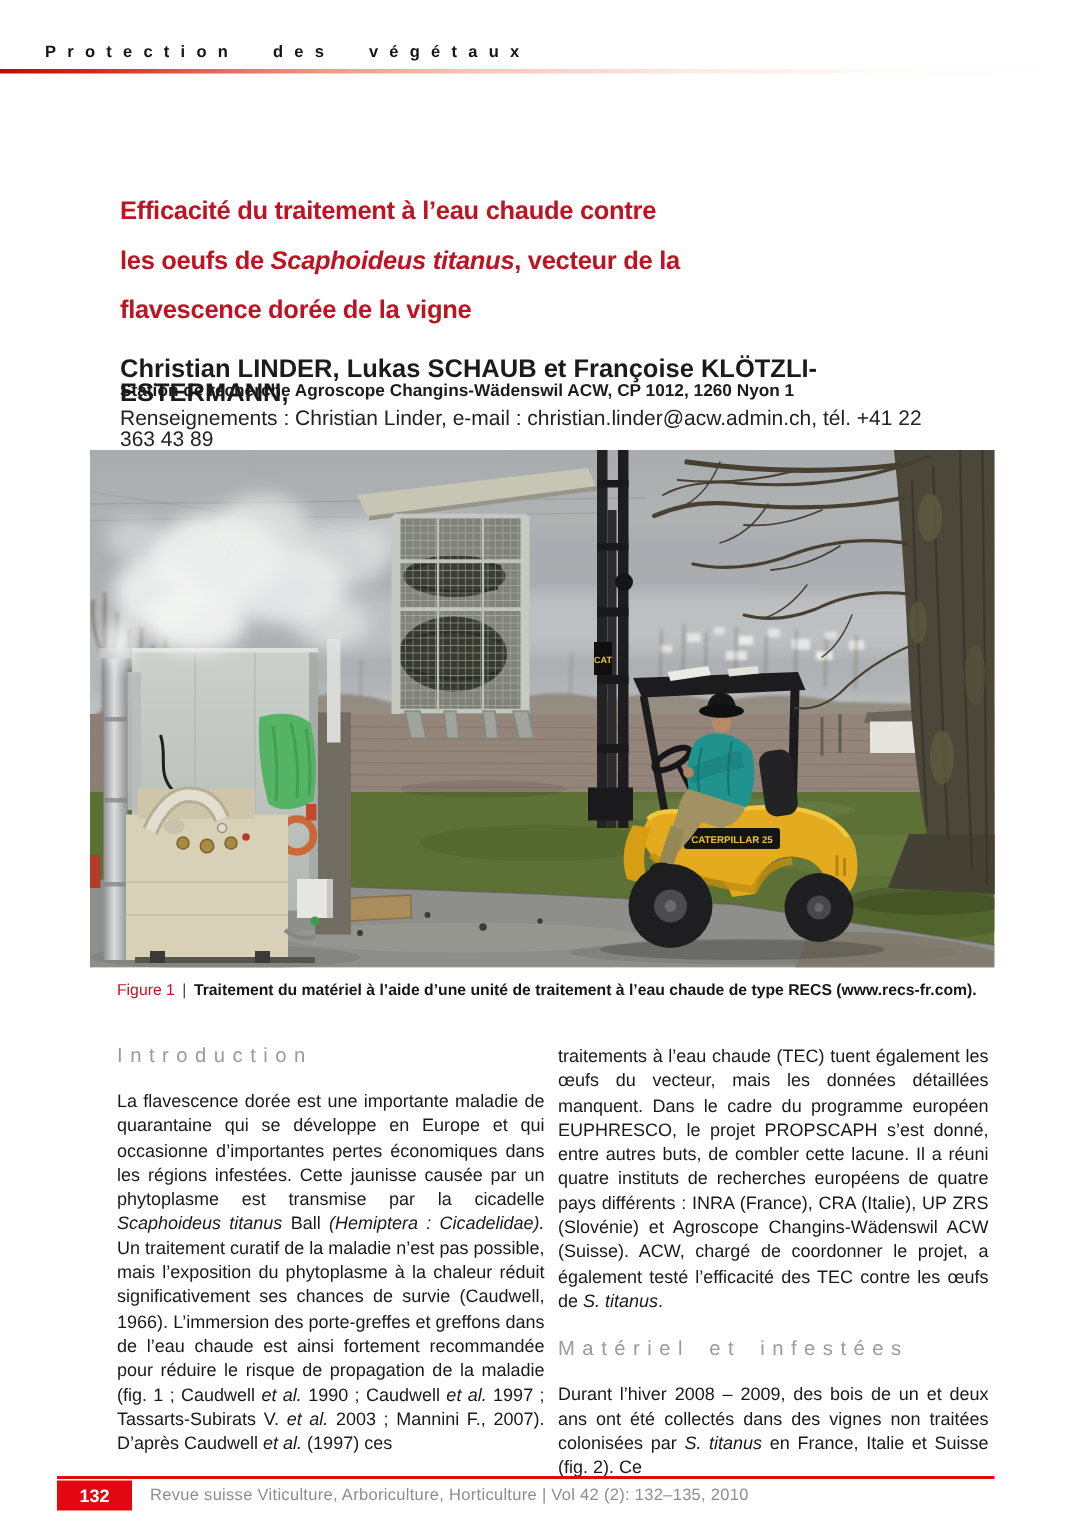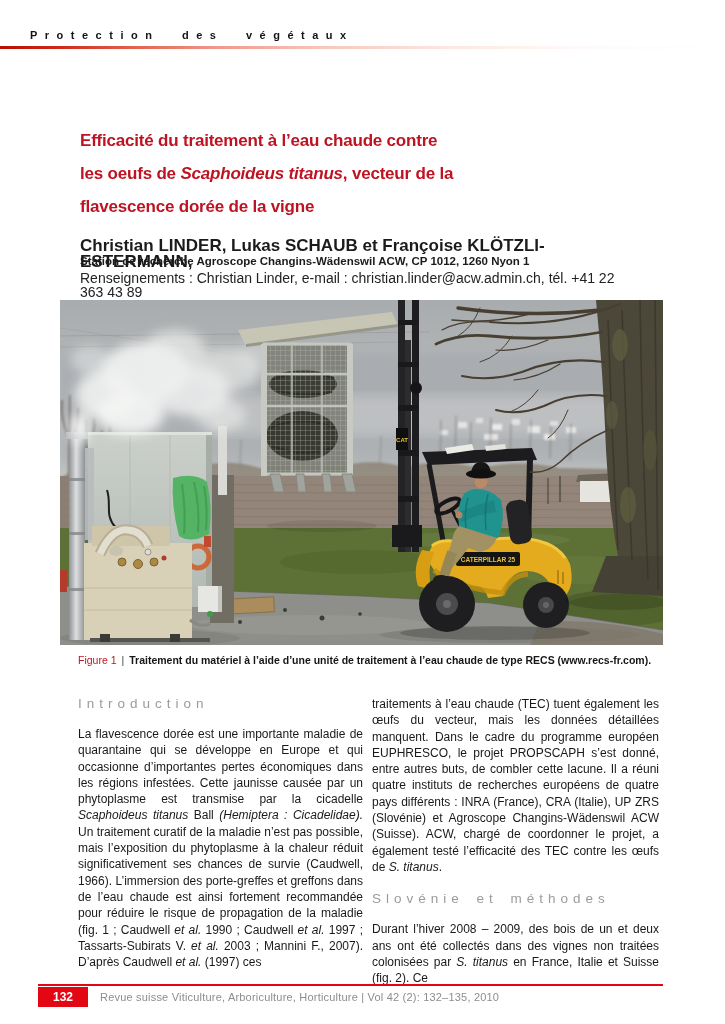--- a/index.html
+++ b/index.html
@@ -334,21 +334,21 @@
     <span class="cap-label">Figure 1</span><span class="cap-sep">|</span><span class="cap-text">Traitement du matériel à l’aide d’une unité de traitement à l’eau chaude de type RECS (www.recs-fr.com).</span>
   </div>
 
   <section class="col col-left">
     <h2 class="sec-heading">Introduction</h2>
     <p class="body-par"><span>La flavescence dorée est une importante maladie de quarantaine qui se développe en Europe et qui occasionne d’importantes pertes économiques dans les régions infestées. Cette jaunisse causée par un phytoplasme est transmise par la cicadelle </span><span style="font-style: italic;">Scaphoideus titanus</span><span> Ball </span><span style="font-style: italic;">(Hemiptera : Cicadelidae).</span><span> Un traitement curatif de la maladie n’est pas possible, mais l’exposition du phytoplasme à la chaleur réduit significativement ses chances de survie (Caudwell, 1966). L’immersion des porte-greffes et greffons dans de l’eau chaude est ainsi fortement recommandée pour réduire le risque de propagation de la maladie (fig. 1 ; Caudwell </span><span style="font-style: italic;">et al.</span><span> 1990 ; Caudwell </span><span style="font-style: italic;">et al.</span><span> 1997 ; Tassarts-Subirats V. </span><span style="font-style: italic;">et al.</span><span> 2003 ; Mannini F., 2007). D’après Caudwell </span><span style="font-style: italic;">et al.</span><span> (1997) ces</span></p>
   </section>
 
   <section class="col col-right">
     <p class="body-par"><span>traitements à l’eau chaude (TEC) tuent également les œufs du vecteur, mais les données détaillées manquent. Dans le cadre du programme européen EUPHRESCO, le projet PROPSCAPH s’est donné, entre autres buts, de combler cette lacune. Il a réuni quatre instituts de recherches européens de quatre pays différents : INRA (France), CRA (Italie), UP ZRS (Slovénie) et Agroscope Changins-Wädenswil ACW (Suisse). ACW, chargé de coordonner le projet, a également testé l’efficacité des TEC contre les œufs de </span><span style="font-style: italic;">S. titanus</span><span>.</span></p>
-    <h2 class="sec-heading">Slovénie et méthodes</h2>
+    <h2 class="sec-heading">Matériel et infestées</h2>
     <p class="body-par"><span>Durant l’hiver 2008 – 2009, des bois de un et deux ans ont été collectés dans des vignes non traitées colonisées par </span><span style="font-style: italic;">S. titanus</span><span> en France, Italie et Suisse (fig. 2). Ce</span></p>
   </section>
 
   <div class="footer-rule"></div>
   <div class="page-badge">132</div>
   <div class="journal">Revue suisse Viticulture, Arboriculture, Horticulture  |  Vol 42 (2): 132–135, 2010</div>
 
 </div>
 
 </body></html>

